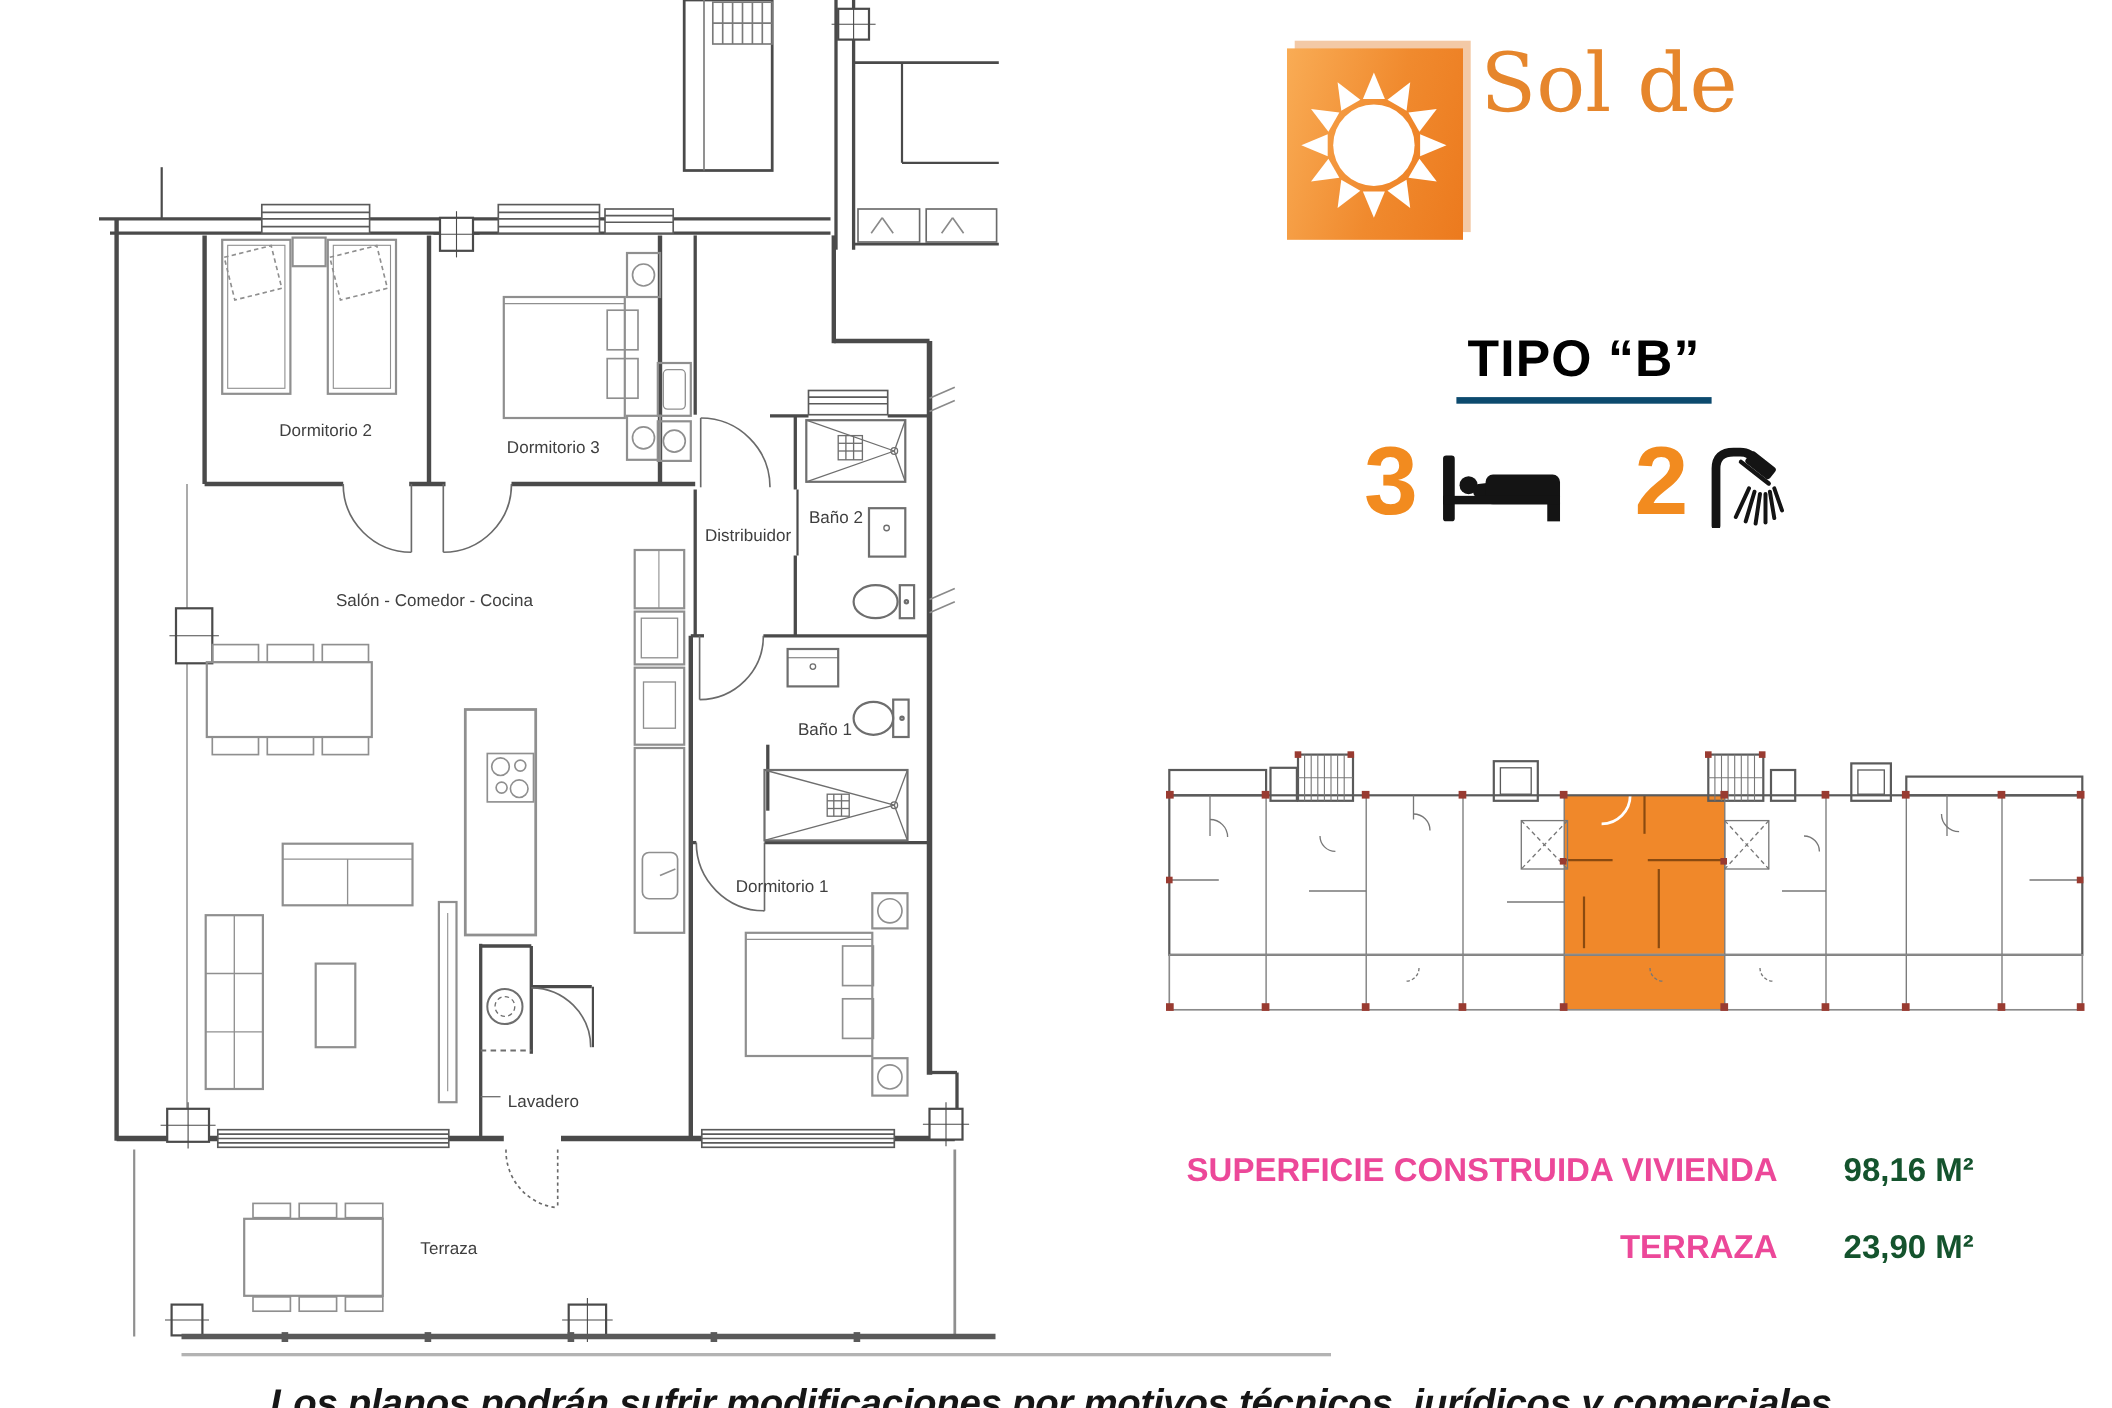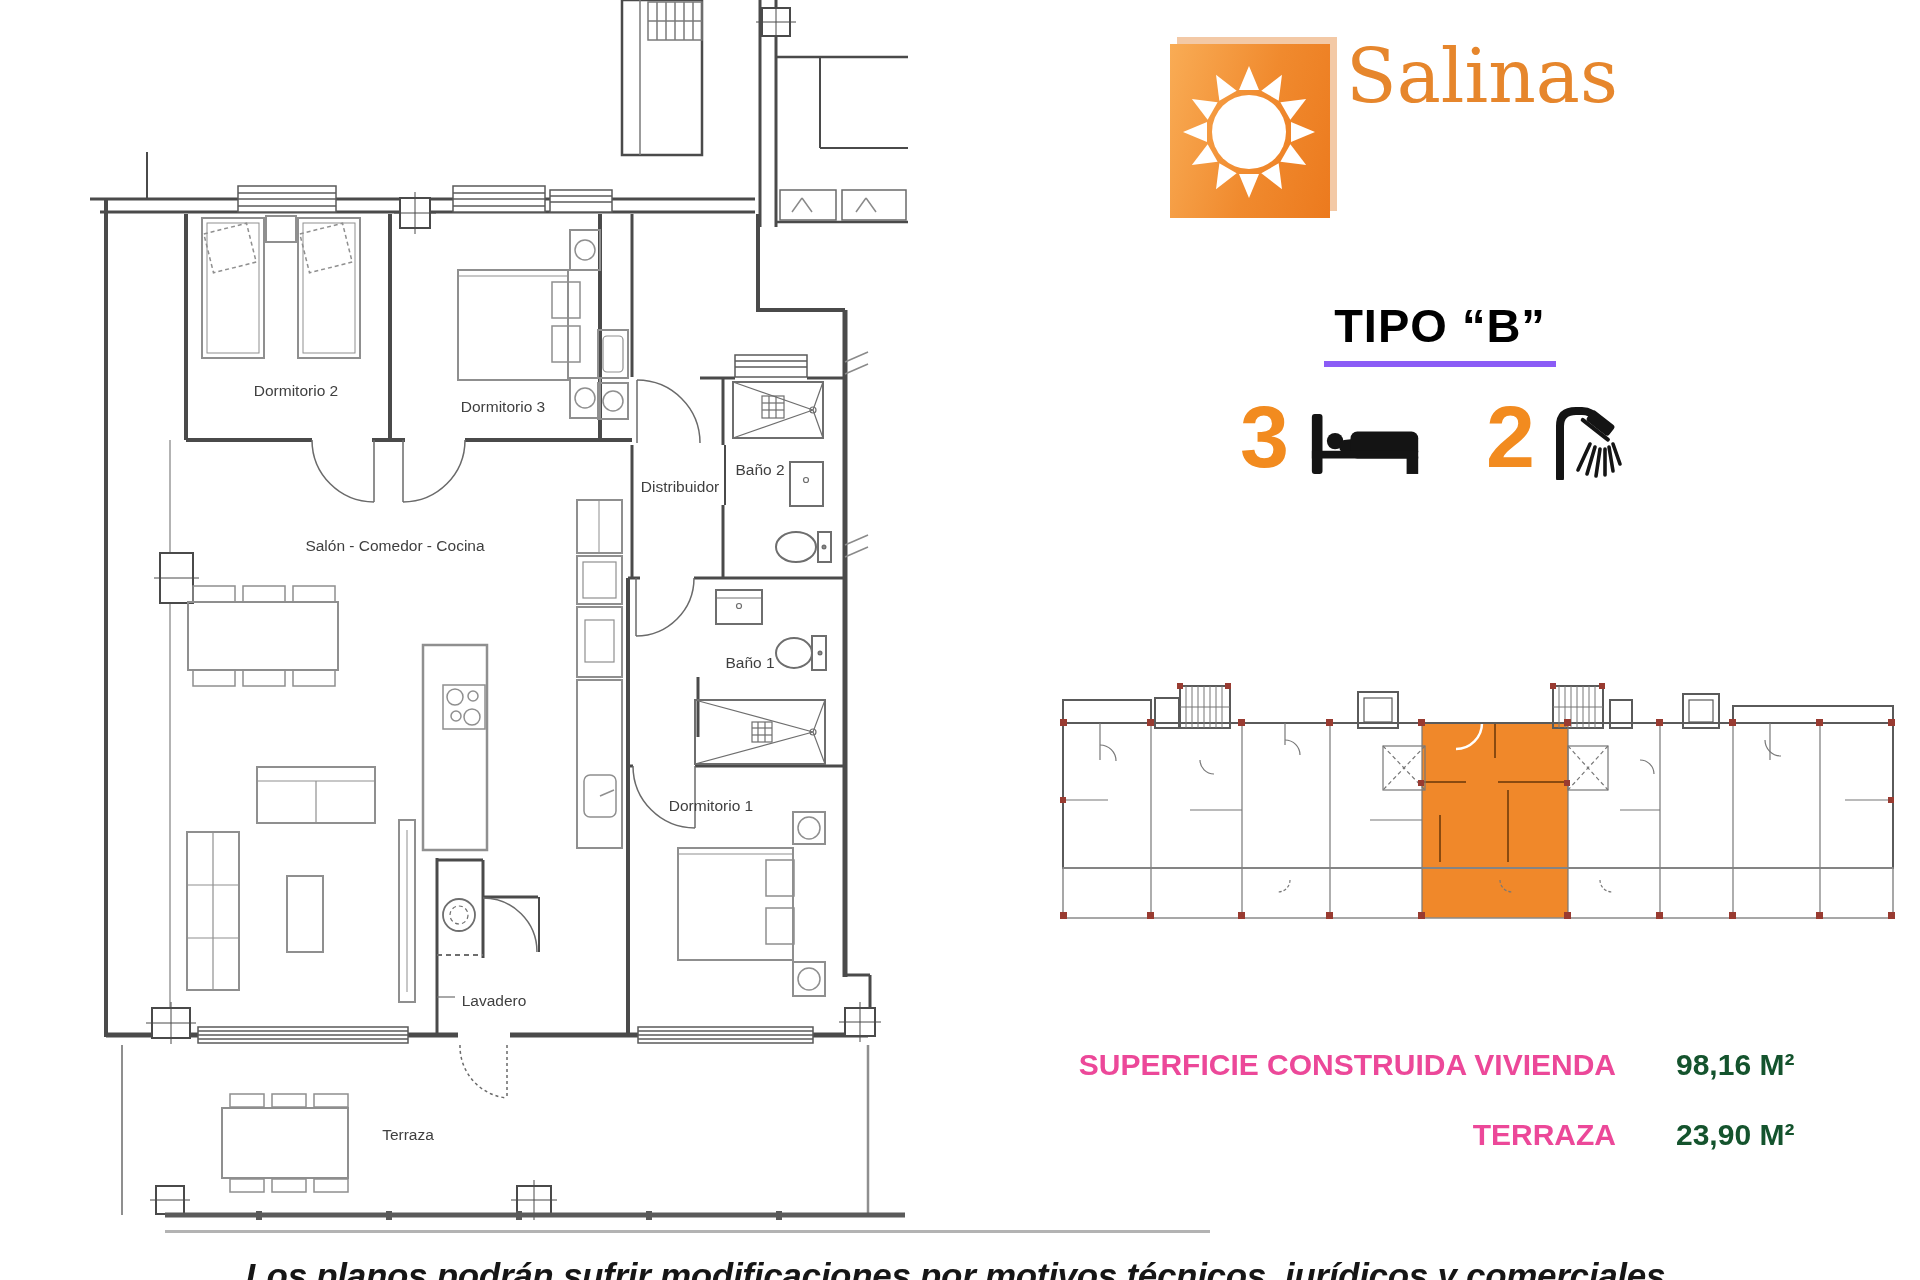--- a/index.html
+++ b/index.html
@@ -11,21 +11,21 @@
   
   .logo-shadow{left:1177px;top:37px;width:160px;height:174px;background:#f3c9a6;}
   .logo-square{left:1170px;top:44px;width:160px;height:174px;
                background:linear-gradient(105deg,#f9ac55 0%,#f08a2e 55%,#ec7a1e 100%);}
   .logo-text{left:1346px;top:34px;font-family:"DejaVu Serif","Liberation Serif",serif;
              font-size:74px;line-height:84px;color:#e6862c;white-space:nowrap;}
 
   
   .type-title-wrap{left:1140px;top:298px;width:600px;text-align:center;}
   .type-title{display:inline-block;font-size:47px;font-weight:bold;color:#000;
-              border-bottom:6px solid #8b5cf6;padding:0 10px 8px 10px;letter-spacing:1px;}
+              border-bottom:6px solid #0c4a6e;padding:0 10px 8px 10px;letter-spacing:1px;}
   .count{font-size:88px;font-weight:bold;color:#f28b1f;line-height:70px;}
   .situ-title{left:1060px;top:615px;width:780px;text-align:center;
               font-size:30px;font-weight:bold;color:#000;letter-spacing:0.5px;}
 
   
   .area-label{left:1050px;width:566px;text-align:right;font-size:30px;font-weight:bold;color:#ec4899;}
   .area-value{left:1676px;font-size:30px;font-weight:bold;color:#14532d;}
 
   
   .disclaimer{left:0;top:1256px;width:1920px;text-align:center;font-size:35px;
@@ -368,21 +368,21 @@
           <polygon points="0,-66 10,-42 -10,-42" transform="rotate(210)"></polygon>
           <polygon points="0,-66 10,-42 -10,-42" transform="rotate(240)"></polygon>
           <polygon points="0,-66 10,-42 -10,-42" transform="rotate(270)"></polygon>
           <polygon points="0,-66 10,-42 -10,-42" transform="rotate(300)"></polygon>
           <polygon points="0,-66 10,-42 -10,-42" transform="rotate(330)"></polygon>
         </g>
       </g>
     </svg>
   </div>
   <div class="abs logo-text">
-    <div>Salinas</div>
+    <div>Sol de</div>
   </div>
 
   <div class="abs type-title-wrap">
     <span class="type-title">TIPO “B”</span>
   </div>
 
   <div class="abs count" style="left:1240px;top:402px;">3</div>
   <svg class="abs" style="left:1308px;top:410px;" width="116" height="68" viewBox="0 0 120 70">
     <g fill="#141414">
       <rect x="4" y="4" width="11" height="62" rx="3"></rect>

